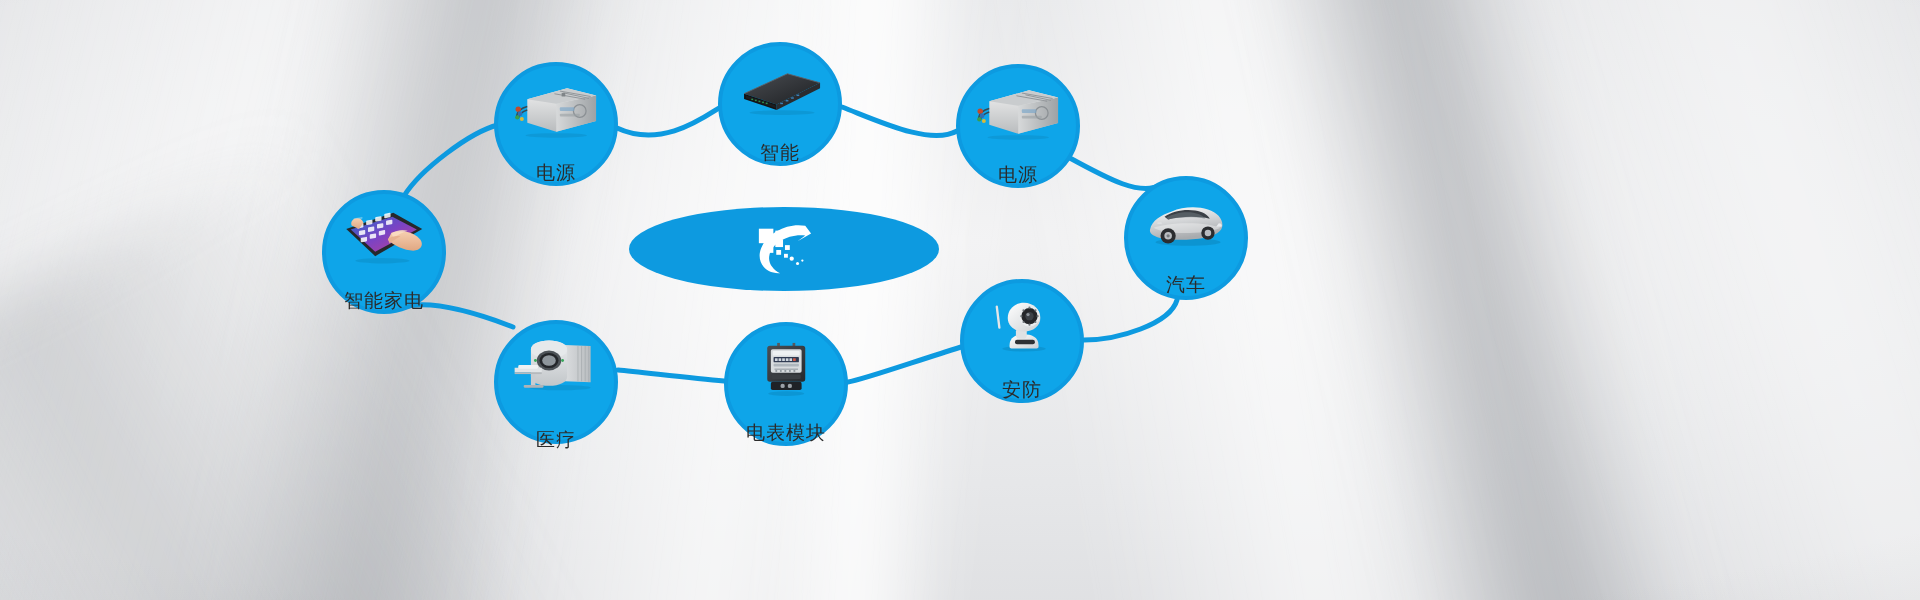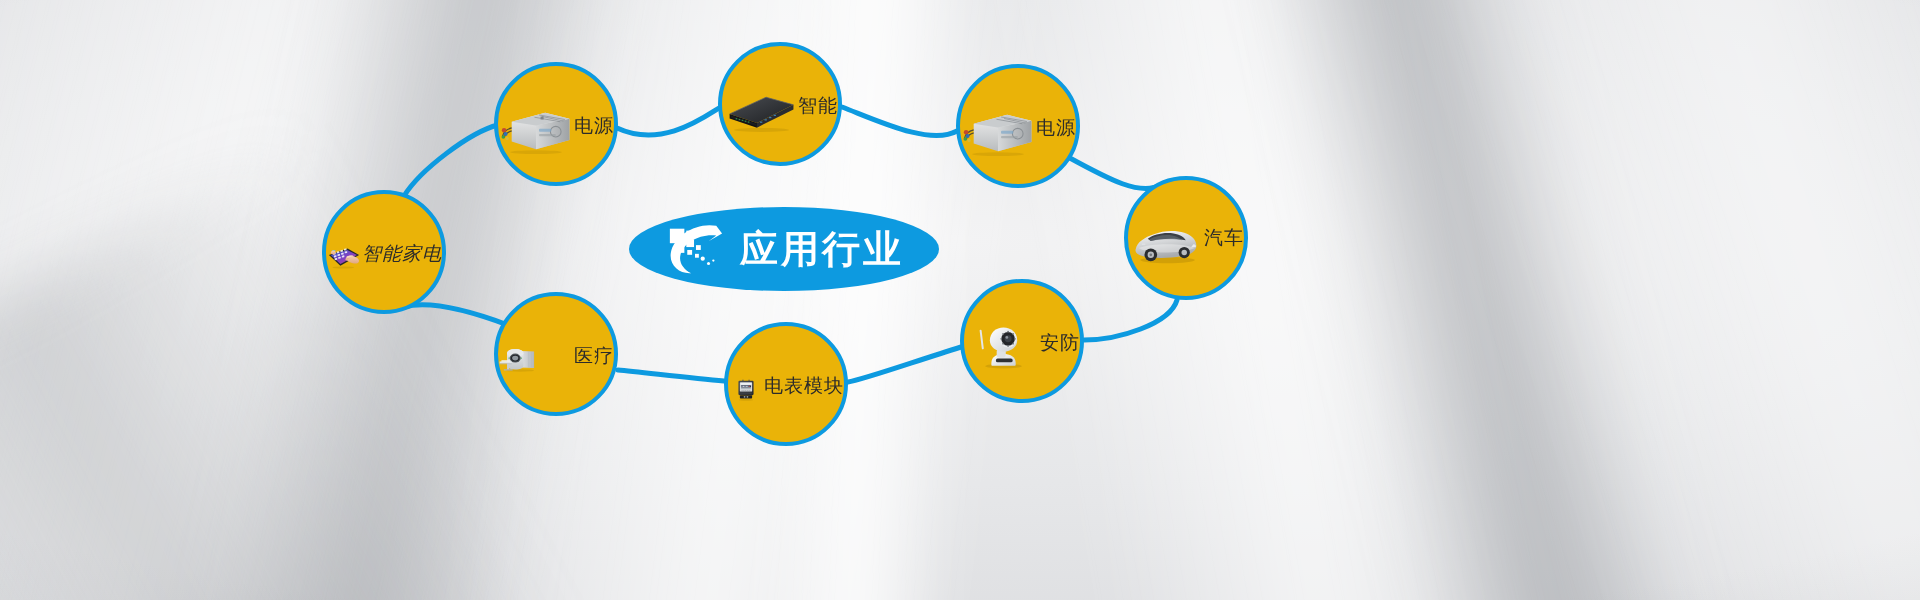--- a/index.html
+++ b/index.html
@@ -40,23 +40,23 @@
   .s8{left:40%;top:-80%;width:10%;height:260%;
       background:linear-gradient(90deg,rgba(255,255,255,0) 0%,rgba(255,255,255,.8) 50%,rgba(255,255,255,0) 100%);
       transform:rotate(2deg);filter:blur(18px);}
   .bg-vign{position:absolute;inset:0;
     background:radial-gradient(130% 110% at 50% 45%,rgba(255,255,255,0) 55%,rgba(140,143,148,.30) 100%);}
 
   
   #ring-svg{position:absolute;left:0;top:0;width:1920px;height:600px;}
 
   
-  .node{position:absolute;border-radius:50%;background:#eab308;
+  .node{position:absolute;border-radius:50%;background:#0ea5e9;
     border:4px solid var(--accent,#0d9ae0);
-    box-sizing:border-box;display:flex;flex-direction:row;
+    box-sizing:border-box;display:flex;flex-direction:column;
     align-items:center;justify-content:space-between;}
   .node .thumb{position:relative;width:78%;height:52%;margin-top:11%;
     display:flex;align-items:center;justify-content:center;}
   .node .label{font-size:19px;color:#2b2b2b;letter-spacing:1px;
     line-height:1;margin-top:2px;white-space:nowrap;font-weight:400;}
 
   
   #center-badge{position:absolute;display:flex;align-items:center;
     justify-content:center;gap:14px;border-radius:50%;
     background:#0d9ae0;}
@@ -114,21 +114,20 @@
         <rect x="24" y="31" width="5" height="5" fill="#fff"></rect>
         <rect x="33" y="26" width="5" height="5" fill="#fff"></rect>
         <rect x="32" y="35" width="4" height="4" fill="#fff"></rect>
         <circle cx="40" cy="40" r="2.2" fill="#fff"></circle>
         <circle cx="46" cy="45" r="1.6" fill="#fff"></circle>
         <circle cx="51" cy="42" r="1.2" fill="#fff"></circle>
 
         <path d="M54 6 C34 2 10 16 7 34 C5 47 16 56 28 55 C20 51 15 44 17 36 C20 24 36 14 54 16 L46 22 L60 14 Z" fill="#fff"></path>
       </svg>
     </span>
-    <span class="badge-text">应用行业</span>
   </div>
 
   <div class="node" style="left:494px;top:62px;width:124px;height:124px;">
     <div class="thumb">
       <svg viewBox="0 0 100 62" class="art">
         <defs>
             <linearGradient id="psuA" x1="0" y1="0" x2="0" y2="1">
           <stop offset="0" stop-color="#efefef"></stop>
               <stop offset="1" stop-color="#b9bcbe"></stop>
             </linearGradient>
@@ -325,21 +324,21 @@
           <circle cx="58" cy="29.4" r="1.2"></circle>
             <circle cx="51.4" cy="26.4" r="1.2"></circle>
           <circle cx="49" cy="20" r="1.2"></circle>
             <circle cx="51.4" cy="13.6" r="1.2"></circle>
         </g>
       </svg>
     </div>
     <div class="label">安防</div>
   </div>
 
-  <div class="node" style="left:494px;top:292px;width:124px;height:124px;gap:35px;">
+  <div class="node" style="left:494px;top:320px;width:124px;height:124px;gap:35px;">
     <div class="thumb">
       <svg viewBox="0 0 100 62" class="art">
         <defs>
             <linearGradient id="mriG" x1="0" y1="0" x2="1" y2="0">
           <stop offset="0" stop-color="#f4f5f6"></stop>
               <stop offset="1" stop-color="#b8bcbf"></stop>
             </linearGradient>
           <linearGradient id="mriS" x1="0" y1="0" x2="0" y2="1">
             <stop offset="0" stop-color="#eceef0"></stop>
               <stop offset="1" stop-color="#c2c6c9"></stop>
@@ -363,21 +362,21 @@
         <rect x="22" y="41" width="5" height="13" fill="#c8ccd0"></rect>
         <rect x="14" y="53" width="22" height="3" rx="1.2" fill="#aeb3b7"></rect>
         <rect x="8" y="31" width="22" height="4" rx="1.5" fill="#f0f2f3"></rect>
         <circle cx="27" cy="26" r="1.6" fill="#3aa85c"></circle>
           <circle cx="57" cy="26" r="1.6" fill="#3aa85c"></circle>
       </svg>
     </div>
     <div class="label">医疗</div>
   </div>
 
-  <div class="node" style="left:322px;top:190px;width:124px;height:124px;font-style:italic;">
+  <div class="node" style="left:322px;top:190px;width:124px;height:124px;">
     <div class="thumb">
       <svg viewBox="0 0 100 62" class="art">
         <defs>
           <linearGradient id="scr" x1="0" y1="0" x2="1" y2="1">
             <stop offset="0" stop-color="#2b66c9"></stop>
               <stop offset=".5" stop-color="#7b43c4"></stop>
             <stop offset="1" stop-color="#c2408f"></stop>
             </linearGradient>
           <linearGradient id="skin" x1="0" y1="0" x2="0" y2="1">
             <stop offset="0" stop-color="#f6cfb0"></stop>

